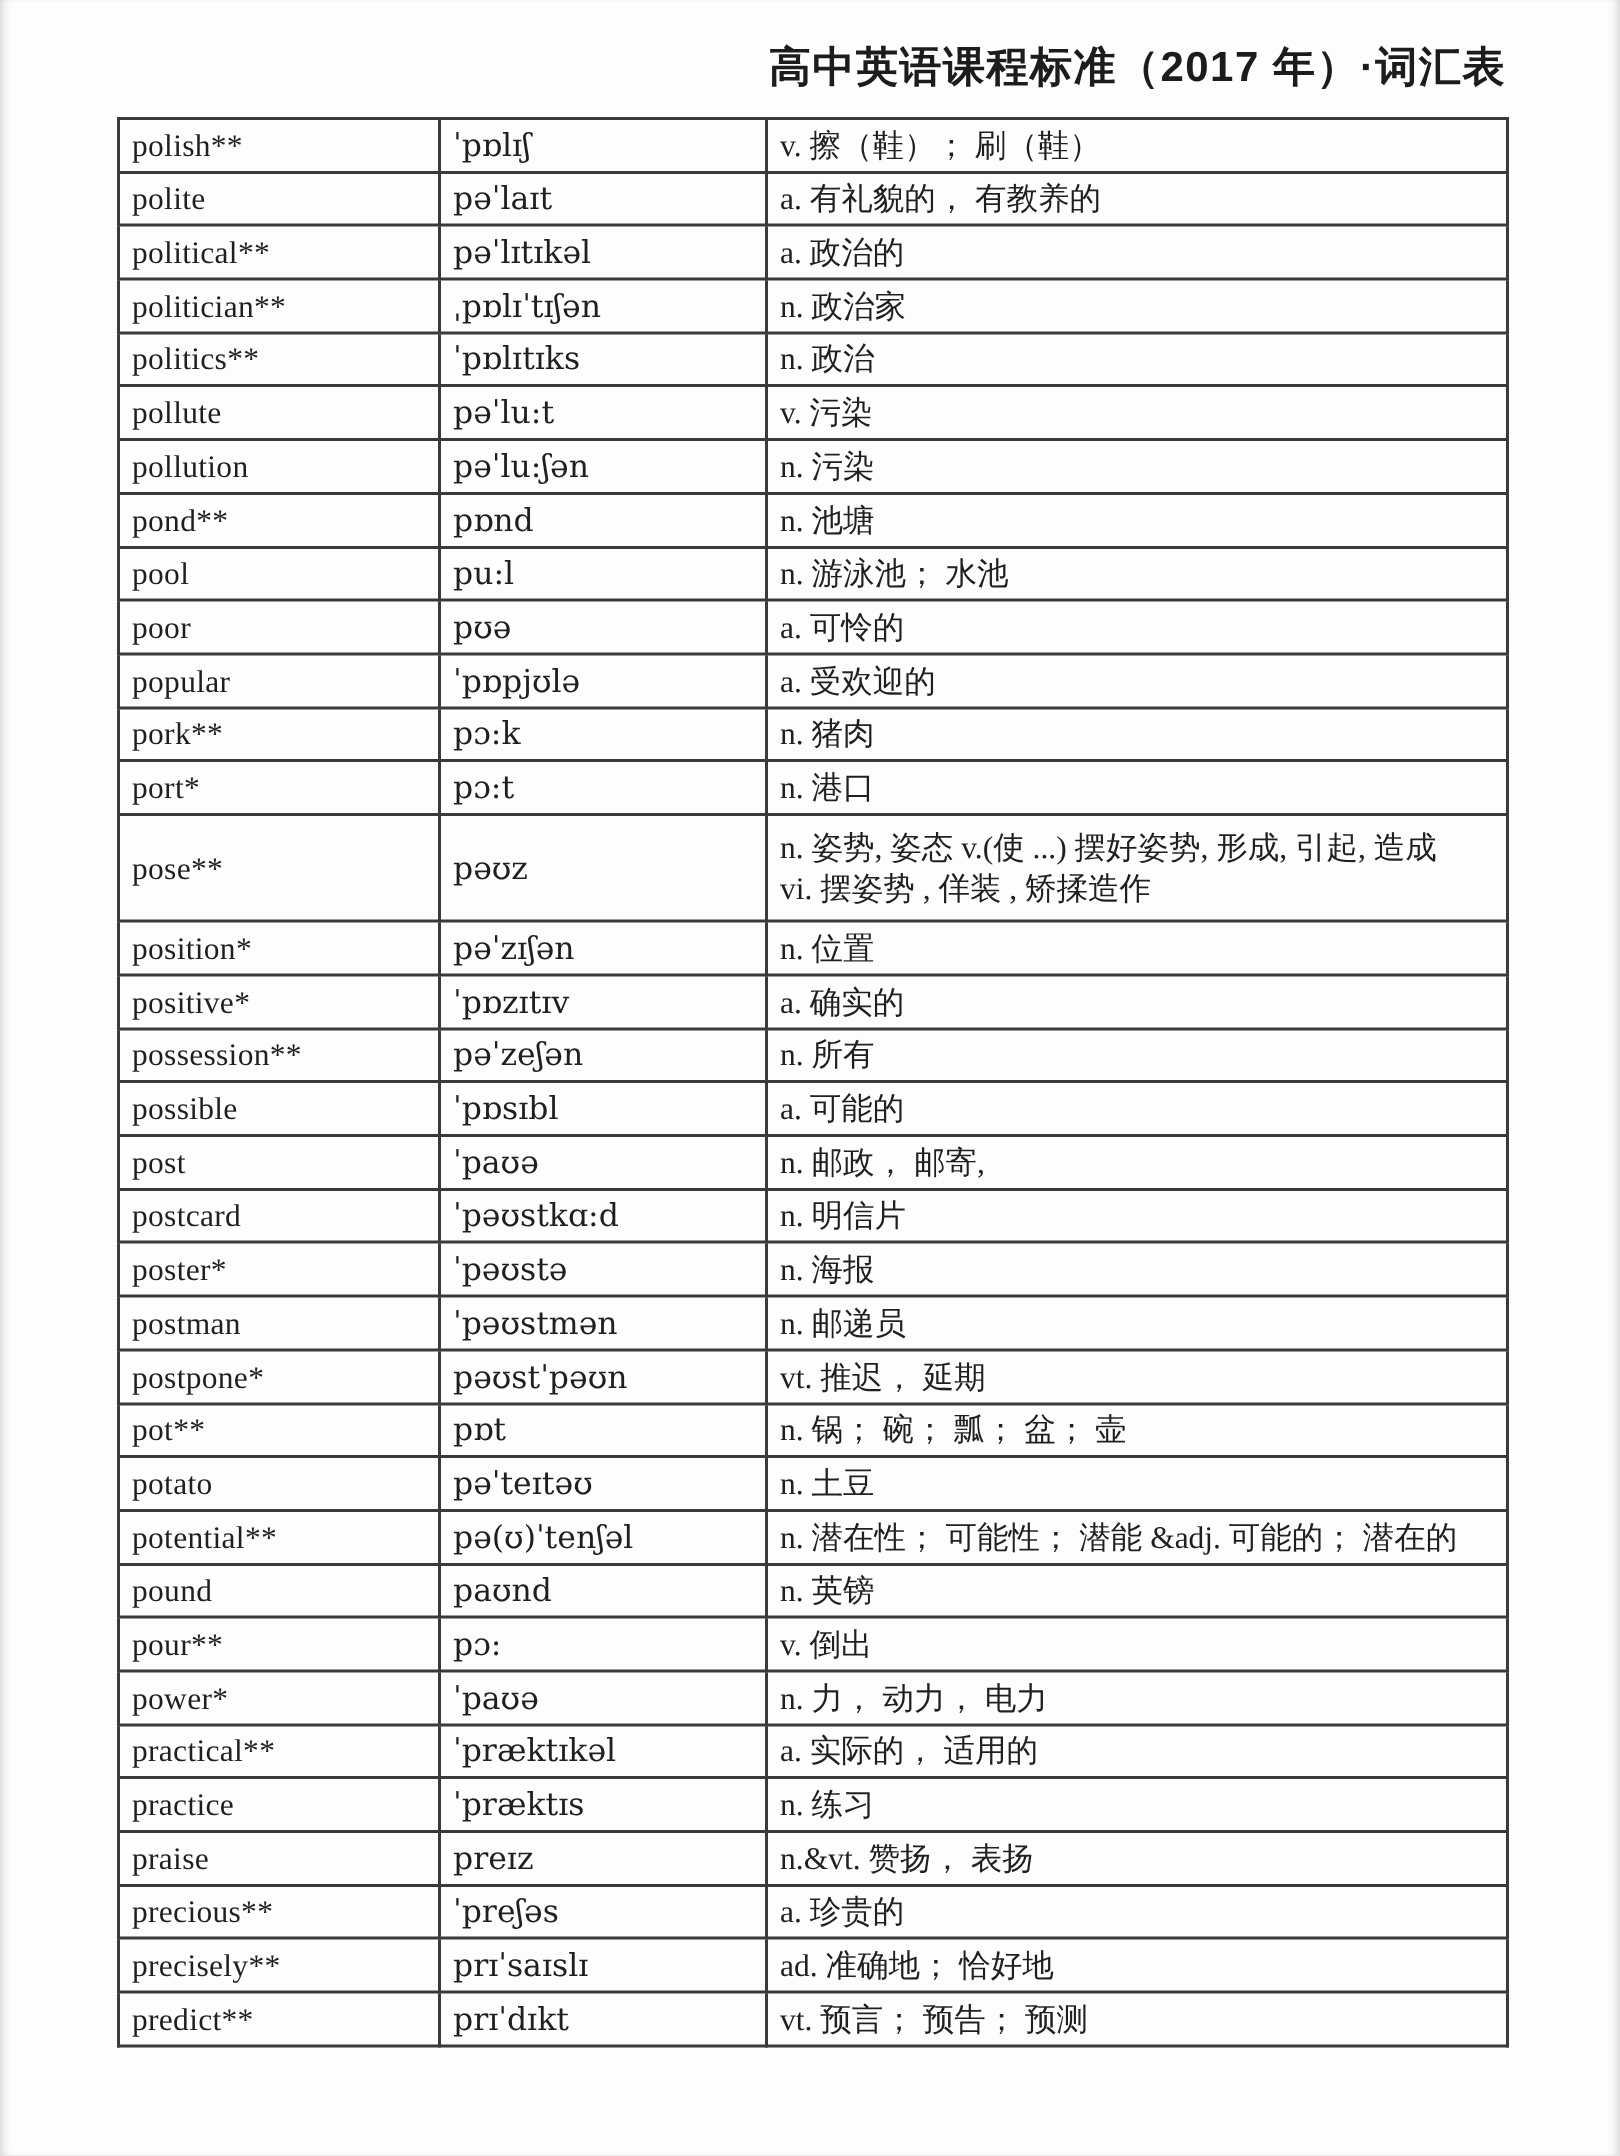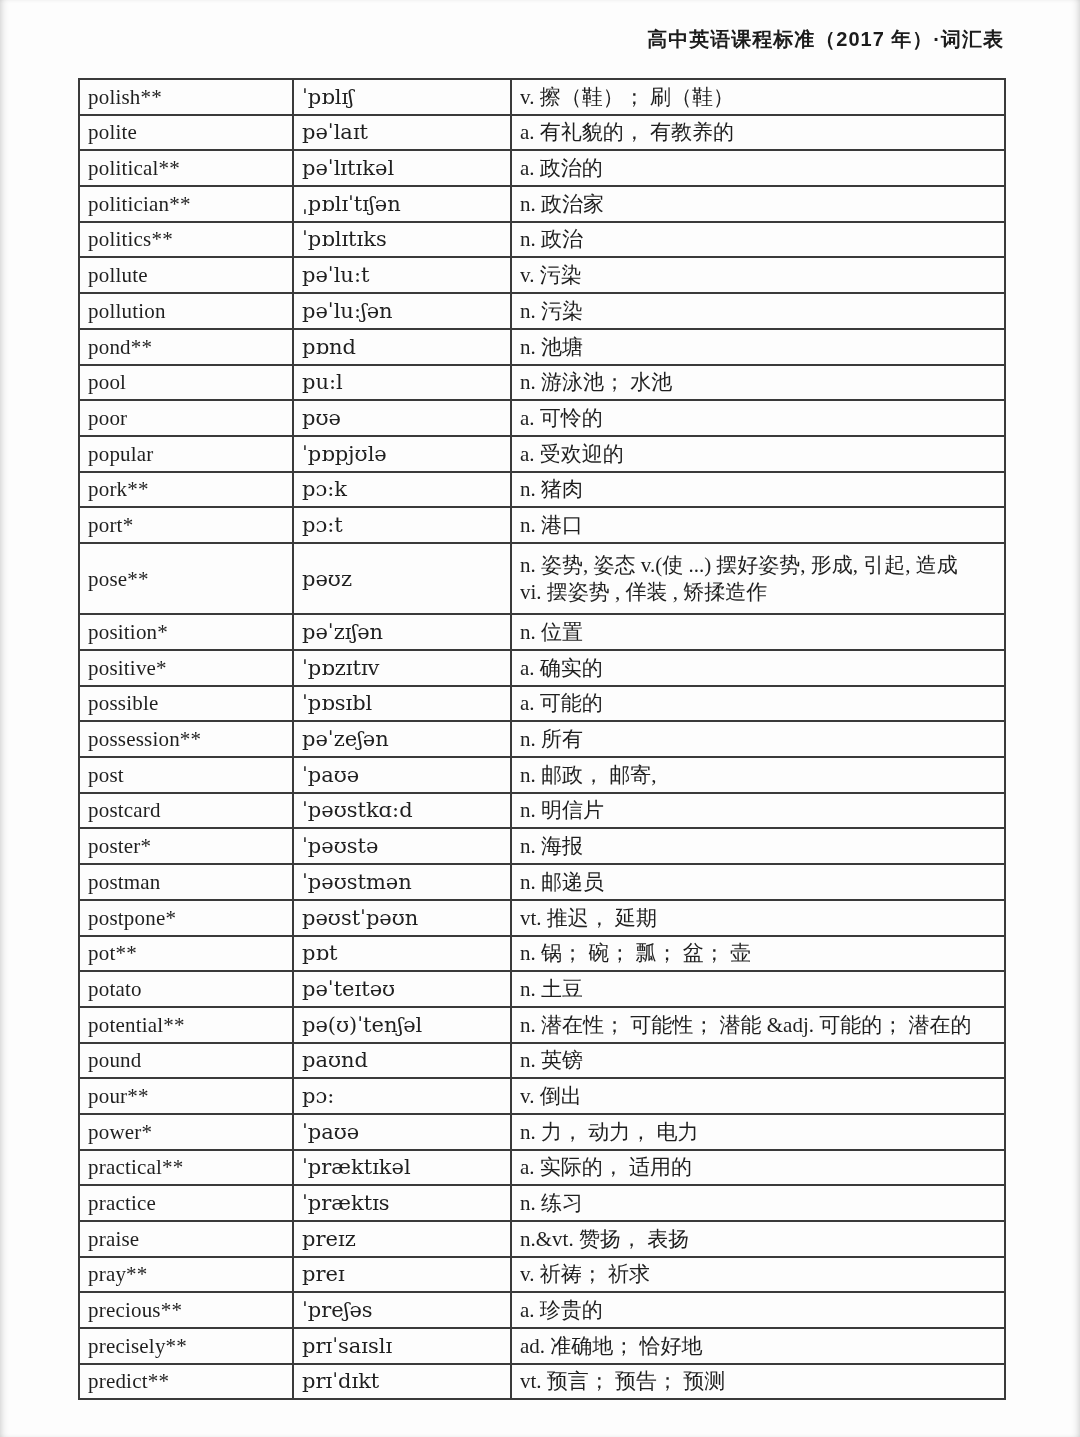--- a/index.html
+++ b/index.html
@@ -19,21 +19,21 @@
     color: #222;
   }
   .header {
     position: absolute;
     top: 26px;
     left: 78px;
     width: 926px;
     text-align: right;
     font-family: "Liberation Sans", "DejaVu Sans", sans-serif;
     font-weight: bold;
-    font-size: 20px;
+    font-size: 28px;
     letter-spacing: 1px;
     color: #1c1c1c;
   }
   table.vocab {
     position: absolute;
     top: 78px;
     left: 78px;
     width: 926px;
     border-collapse: collapse;
     table-layout: fixed;
@@ -146,30 +146,30 @@
           <td class="word">position*</td>
           <td class="ipa">pəˈzɪʃən</td>
           <td class="def">n. 位置</td>
         </tr>
         <tr>
           <td class="word">positive*</td>
           <td class="ipa">ˈpɒzɪtɪv</td>
           <td class="def">a. 确实的</td>
         </tr>
         <tr>
+          <td class="word">possession**</td>
+          <td class="ipa">pəˈzeʃən</td>
+          <td class="def">n. 所有</td>
+        </tr>
+        <tr>
           <td class="word">possible</td>
           <td class="ipa">ˈpɒsɪbl</td>
           <td class="def">a. 可能的</td>
         </tr>
         <tr>
-          <td class="word">possession**</td>
-          <td class="ipa">pəˈzeʃən</td>
-          <td class="def">n. 所有</td>
-        </tr>
-        <tr>
           <td class="word">post</td>
           <td class="ipa">ˈpaʊə</td>
           <td class="def">n. 邮政， 邮寄,</td>
         </tr>
         <tr>
           <td class="word">postcard</td>
           <td class="ipa">ˈpəʊstkɑ:d</td>
           <td class="def">n. 明信片</td>
         </tr>
         <tr>
@@ -224,25 +224,20 @@
         </tr>
         <tr>
           <td class="word">practice</td>
           <td class="ipa">ˈpræktɪs</td>
           <td class="def">n. 练习</td>
         </tr>
         <tr>
           <td class="word">praise</td>
           <td class="ipa">preɪz</td>
           <td class="def">n.&amp;vt. 赞扬， 表扬</td>
-        </tr>
-        <tr>
-          <td class="word">pray**</td>
-          <td class="ipa">preɪ</td>
-          <td class="def">v. 祈祷； 祈求</td>
         </tr>
         <tr>
           <td class="word">precious**</td>
           <td class="ipa">ˈpreʃəs</td>
           <td class="def">a. 珍贵的</td>
         </tr>
         <tr>
           <td class="word">precisely**</td>
           <td class="ipa">prɪˈsaɪslɪ</td>
           <td class="def">ad. 准确地； 恰好地</td>

